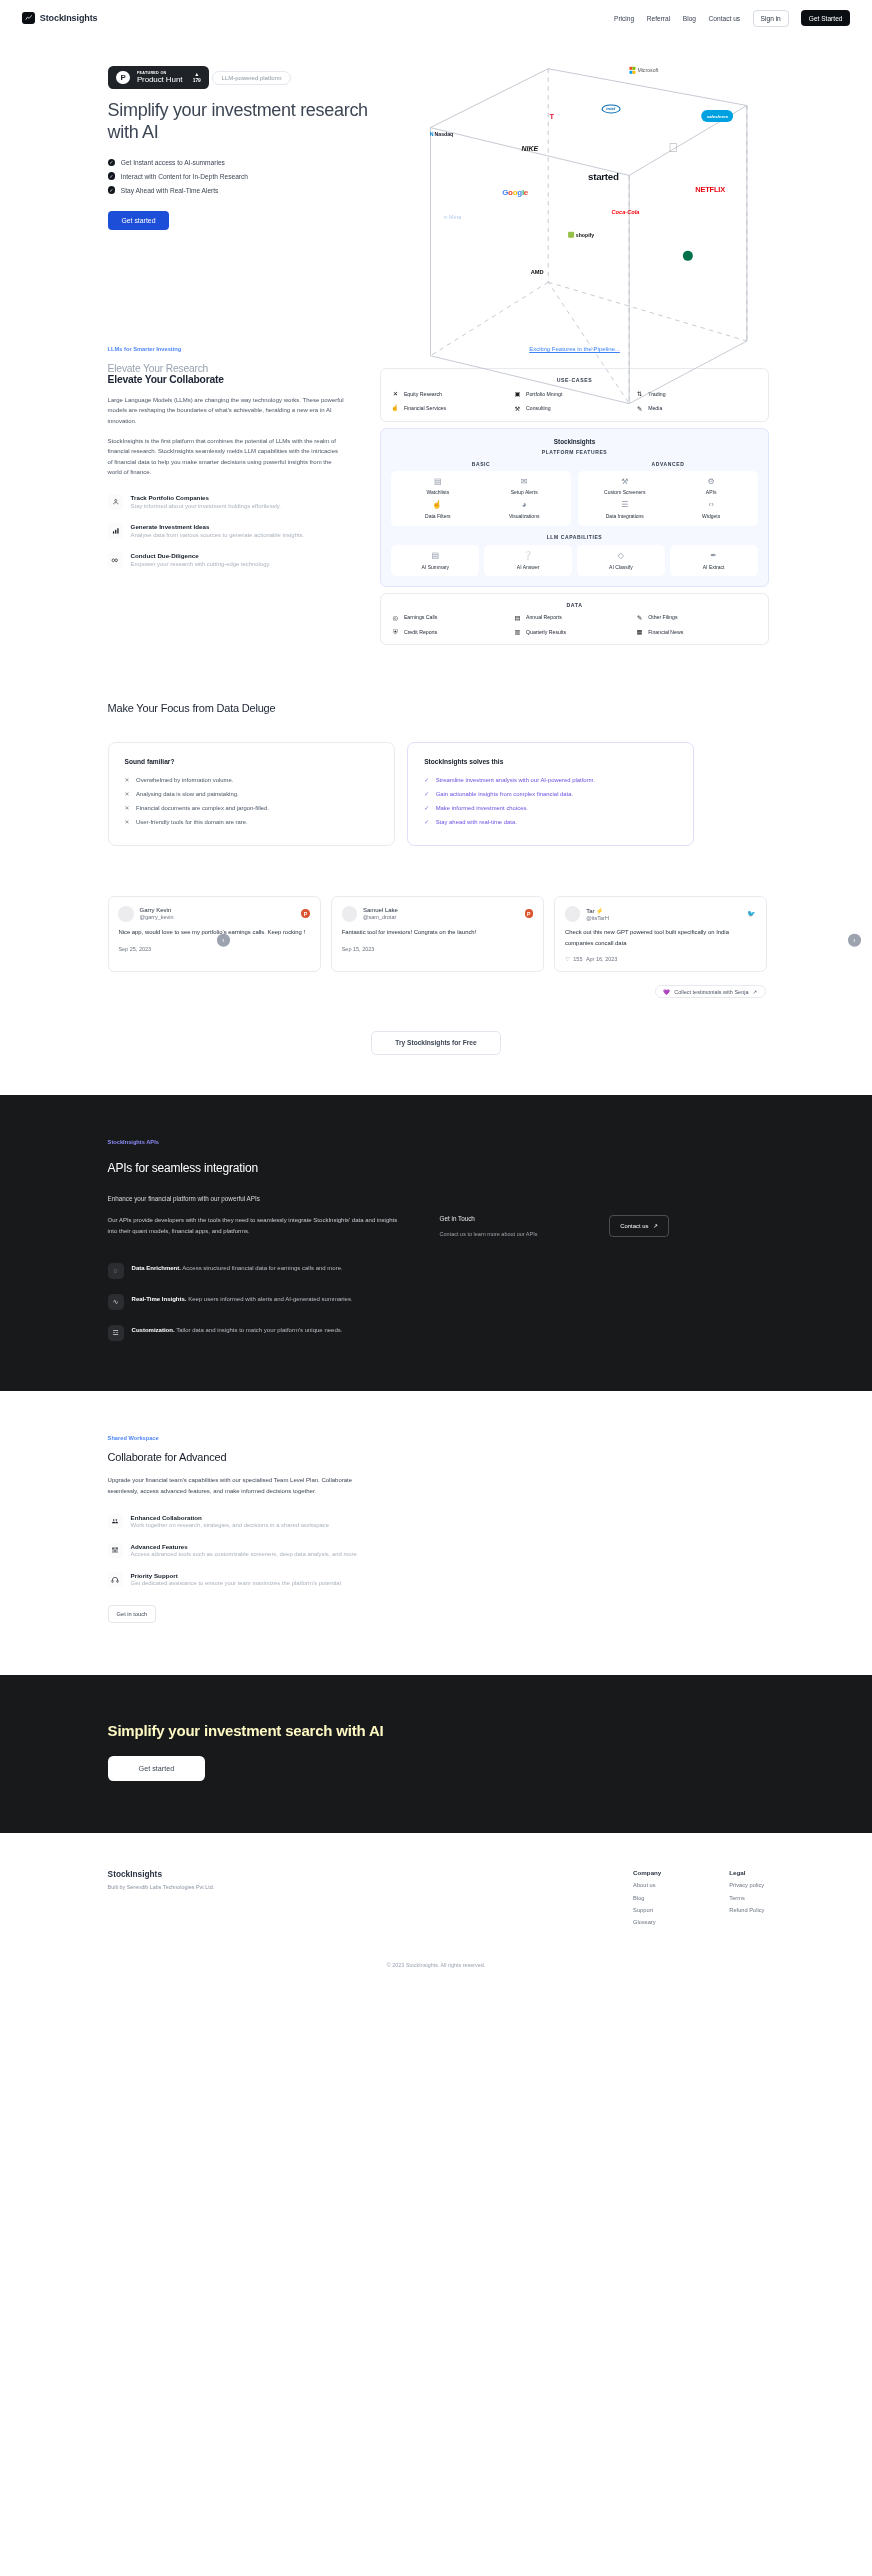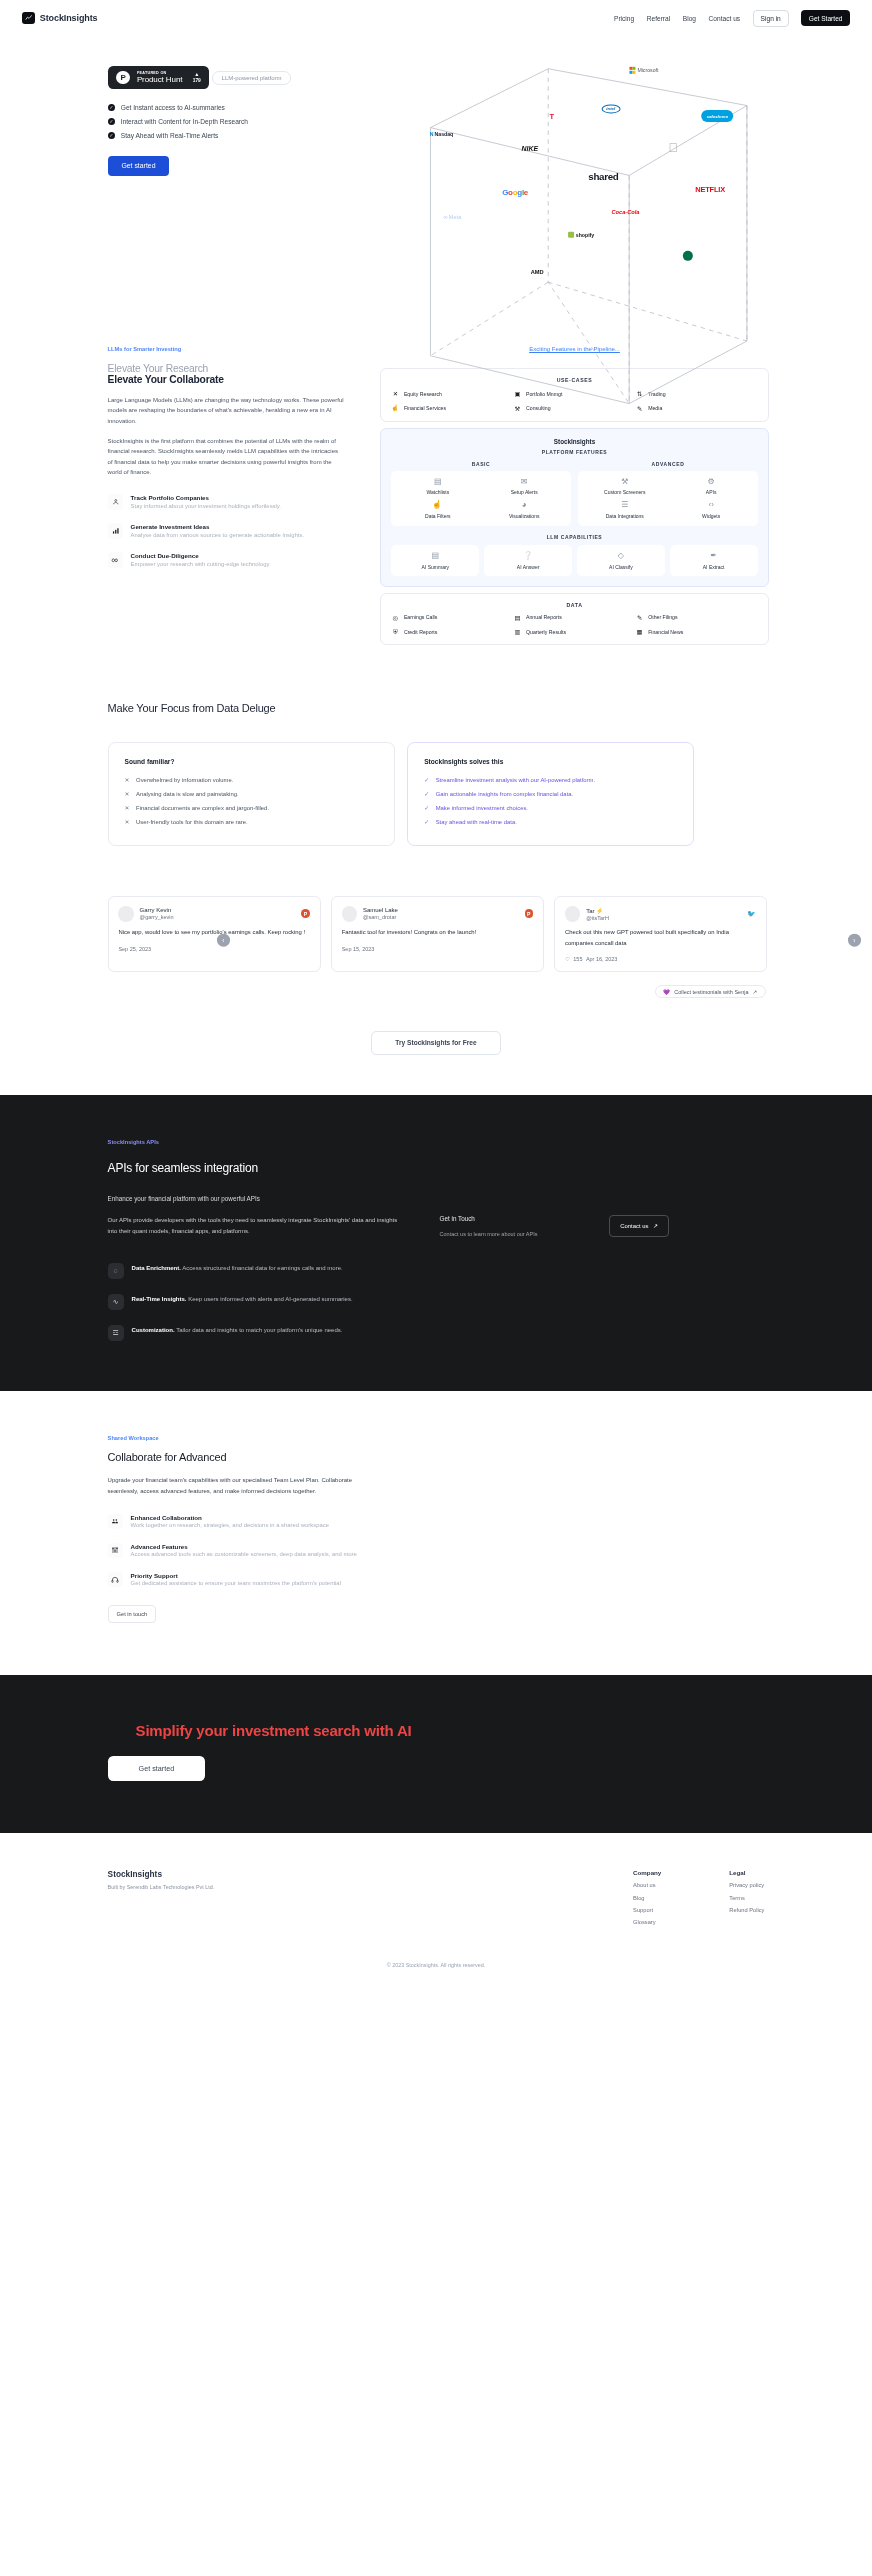--- a/index.html
+++ b/index.html
@@ -216,21 +216,21 @@
   .collab-left { width:298px; padding-left:4.6px; }
   .collab-h { font-size:11px; font-weight:400; color:#151c28; margin-top:9.8px; letter-spacing:-0.2px; }
   .collab-p { font-size:6px; line-height:1.78; color:#3d4654; margin-top:12.6px; max-width:270px; }
   .btn-touch {
     margin-top:16px; border:0.6px solid #e4e7ec; background:#fff; border-radius:4px;
     font-size:5.7px; color:#3d4654; padding:5.2px 8px; cursor:pointer;
   }
 
   
   .cta { background:#18191b; padding:47px 0 52px; }
-  .cta-h { font-size:15px; font-weight:700; color:#ef4444; letter-spacing:-0.2px; padding-left:4.6px;margin-left:28px; }
+  .cta-h { font-size:15px; font-weight:700; color:#fef9c3; letter-spacing:-0.2px; padding-left:4.6px; }
   .btn-cta {
     margin-top:17px; margin-left:4.6px; background:#fff; color:#3d4654; border:none;
     border-radius:5.2px; font-size:7.2px; padding:8px 31px; cursor:pointer;
   }
 
   
   .footer { padding:36px 0 13.8px; display:flex; }
   .f-brand { width:344px; padding-left:4.6px; }
   .f-name { font-size:8.3px; font-weight:700; color:#2b3444; }
   .f-tag { font-size:5.4px; color:#8b93a1; margin-top:4.6px; }
@@ -270,20 +270,21 @@
           <div class="ph-sub">FEATURED ON</div>
           <div class="ph-title">Product Hunt</div>
         </span>
         <span class="ph-votes">
           <div class="ph-arrow">▲</div>
           <div class="ph-count">179</div>
         </span>
       </div>
 
       <div class="pill">LLM-powered platform</div>
+      <h1 class="hero-title">Simplify your investment research with AI</h1>
 
       <div class="hero-points">
         <div class="hero-point">
           <span class="tick">✓</span>
           <span>Get Instant access to AI-summaries</span>
         </div>
         <div class="hero-point">
           <span class="tick">✓</span>
           <span>Interact with Content for In-Depth Research</span>
         </div>
@@ -320,21 +321,21 @@
       </span>
       <span class="logo l-nasdaq" style="left:11%;top:35%">
           <span class="nq">N</span>
           <span>Nasdaq</span>
         </span>
       <span class="logo l-intel" style="left:57%;top:24%">intel</span>
       <span class="logo l-salesforce" style="left:86%;top:27%">salesforce</span>
       <span class="logo l-tesla" style="left:41%;top:27%">T</span>
       <span class="logo l-nike" style="left:35%;top:41%">NIKE</span>
       <span class="logo l-apple" style="left:74%;top:41%"></span>
-      <span class="logo l-amazon" style="left:55%;top:53%">shared</span>
+      <span class="logo l-amazon" style="left:55%;top:53%">started</span>
       <span class="logo l-google" style="left:31%;top:60%"><b style="color:#4285f4">G</b><b style="color:#ea4335">o</b><b style="color:#fbbc05">o</b><b style="color:#4285f4">g</b><b style="color:#34a853">l</b><b style="color:#ea4335">e</b></span>
       <span class="logo l-netflix" style="left:84%;top:59%">NETFLIX</span>
       <span class="logo l-coke" style="left:61%;top:69%">Coca-Cola</span>
       <span class="logo l-meta" style="left:14%;top:71%">
           <span>∞</span>
           <span>Meta</span>
         </span>
       <span class="logo l-shopify" style="left:49%;top:79%">
           <i class="sh-bag"></i>
           <span>shopify</span>

